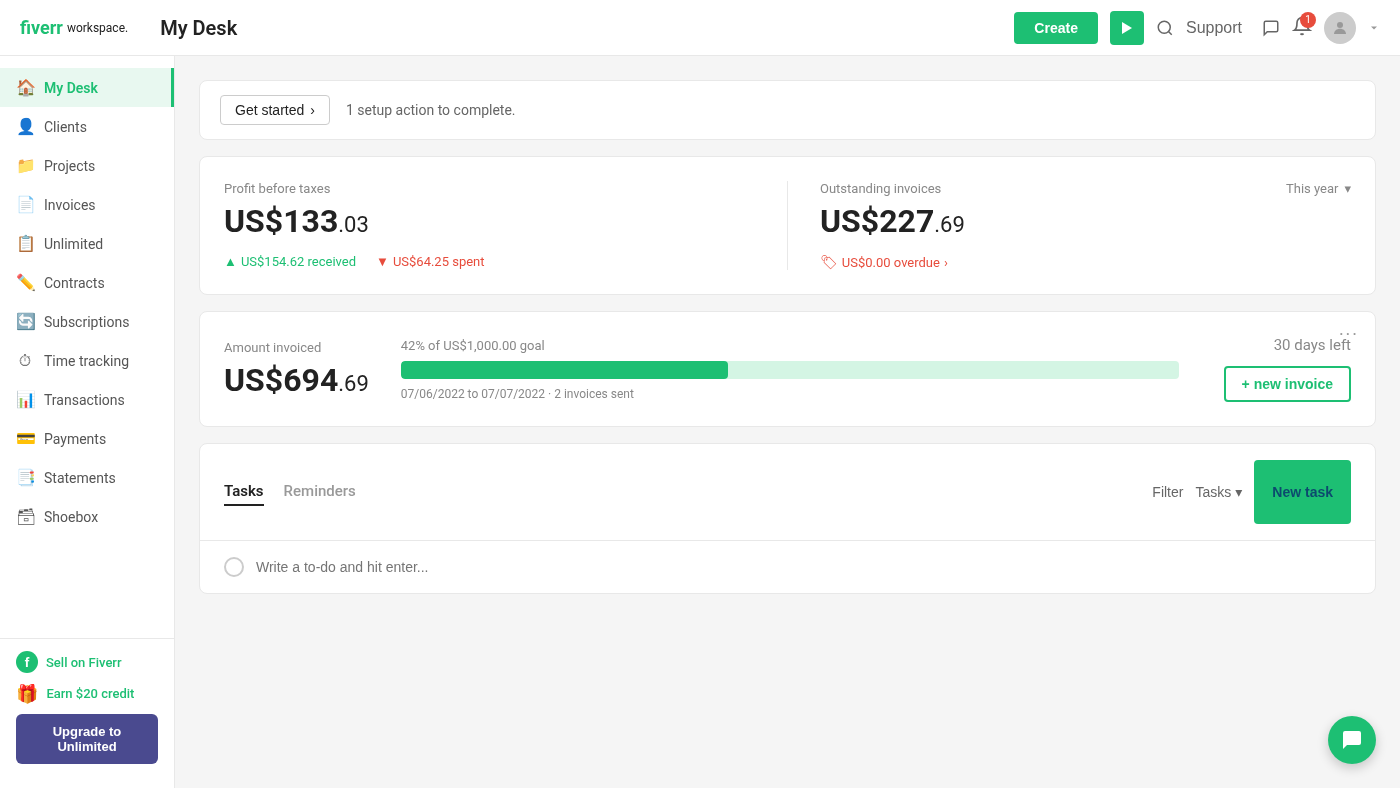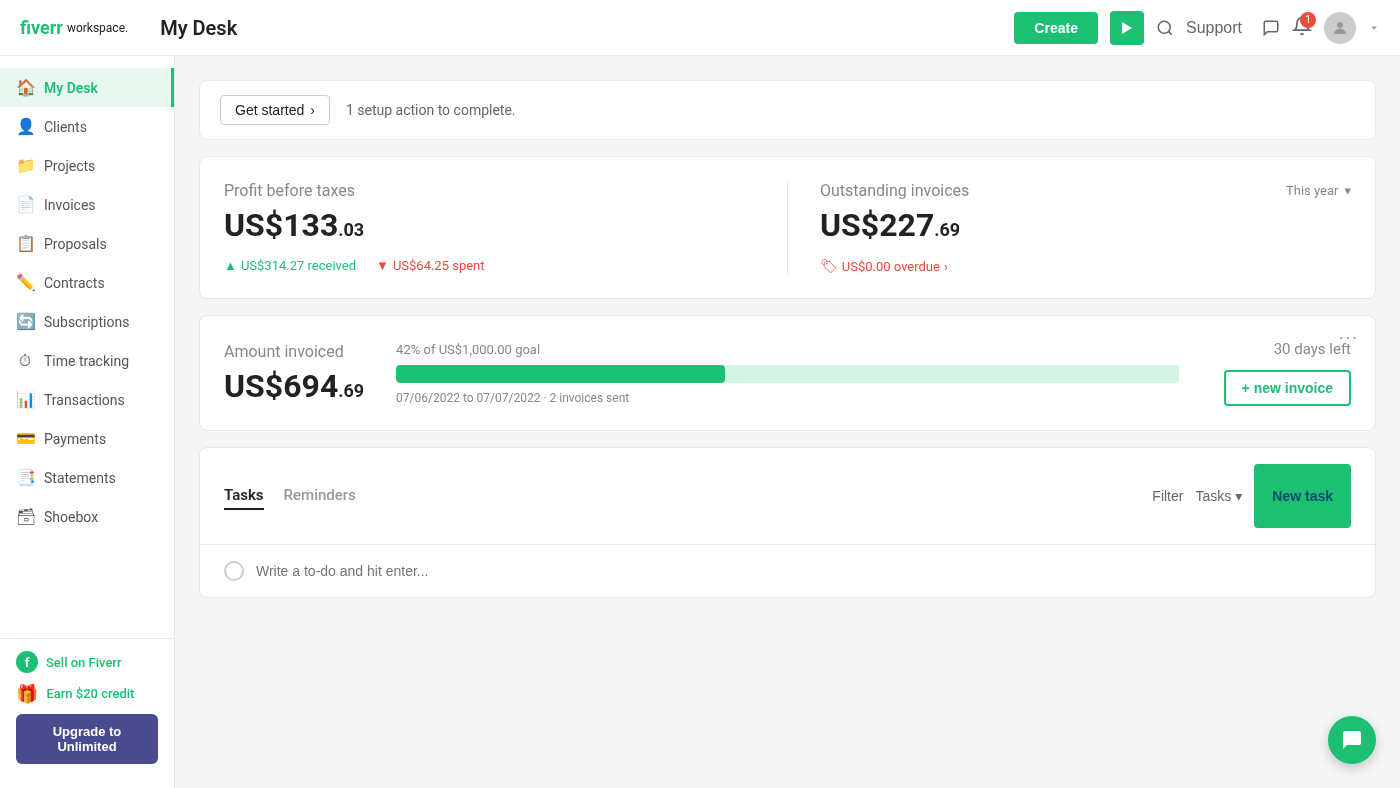--- a/index.html
+++ b/index.html
@@ -38,23 +38,23 @@
     .content { flex: 1; overflow-y: auto; padding: 24px; display: flex; flex-direction: column; gap: 16px; }
 
     
     .get-started-bar { background: #fff; border: 1px solid #e8e8e8; border-radius: 8px; padding: 14px 20px; display: flex; align-items: center; gap: 16px; }
     .get-started-btn { background: none; border: 1px solid #ccc; border-radius: 4px; padding: 6px 14px; font-size: 14px; cursor: pointer; display: flex; align-items: center; gap: 6px; color: #222; font-weight: 500; }
     .setup-text { color: #666; font-size: 14px; }
 
     
     .stats-card { background: #fff; border: 1px solid #e8e8e8; border-radius: 8px; padding: 24px; display: flex; align-items: stretch; }
     .stat-block { flex: 1; }
-    .stat-label { font-size: 16px; color: #888; margin-bottom: 6px; }
+    .stat-label { font-size: 13px; color: #888; margin-bottom: 6px; }
     .stat-value { font-size: 32px; font-weight: 700; color: #222; }
-    .stat-value .decimal { font-size: 18px; font-weight: 700; }
+    .stat-value .decimal { font-size: 22px; font-weight: 400; }
     .stat-sub { display: flex; gap: 20px; margin-top: 14px; }
     .stat-sub-item { display: flex; align-items: center; gap: 4px; font-size: 13px; }
     .stat-sub-item.green { color: #1dbf73; }
     .stat-sub-item.red { color: #e74c3c; }
     .stat-divider { width: 1px; background: #e8e8e8; margin: 0 32px; }
     .year-selector { display: flex; align-items: flex-start; gap: 6px; color: #888; font-size: 13px; cursor: pointer; margin-bottom: 6px; }
 
     
     .invoiced-card { background: #fff; border: 1px solid #e8e8e8; border-radius: 8px; padding: 24px; position: relative; }
     .invoiced-inner { display: flex; align-items: center; gap: 32px; }
@@ -148,21 +148,21 @@
     <div class="sidebar-item">
       <span class="sidebar-icon">📁</span>
       <span>Projects</span>
     </div>
     <div class="sidebar-item">
       <span class="sidebar-icon">📄</span>
       <span>Invoices</span>
     </div>
     <div class="sidebar-item">
       <span class="sidebar-icon">📋</span>
-      <span>Proposals</span>
+      <span>Unlimited</span>
     </div>
     <div class="sidebar-item">
       <span class="sidebar-icon">✏️</span>
       <span>Contracts</span>
     </div>
     <div class="sidebar-item">
       <span class="sidebar-icon">🔄</span>
       <span>Subscriptions</span>
     </div>
     <div class="sidebar-item">
@@ -211,21 +211,21 @@
 
     <div class="stats-card">
       <div class="stat-block">
         <div class="stat-label">Profit before taxes</div>
         <div class="stat-value">
           <span>US$</span><span>133</span><span class="decimal">.03</span>
         </div>
         <div class="stat-sub">
           <div class="stat-sub-item green">
             <span>▲</span>
-            <span>US$314.27 received</span>
+            <span>US$154.62 received</span>
           </div>
           <div class="stat-sub-item red">
             <span>▼</span>
             <span>US$64.25 spent</span>
           </div>
         </div>
       </div>
       <div class="stat-divider"></div>
       <div class="stat-block">
         <div style="display:flex;align-items:center;justify-content:space-between;">

